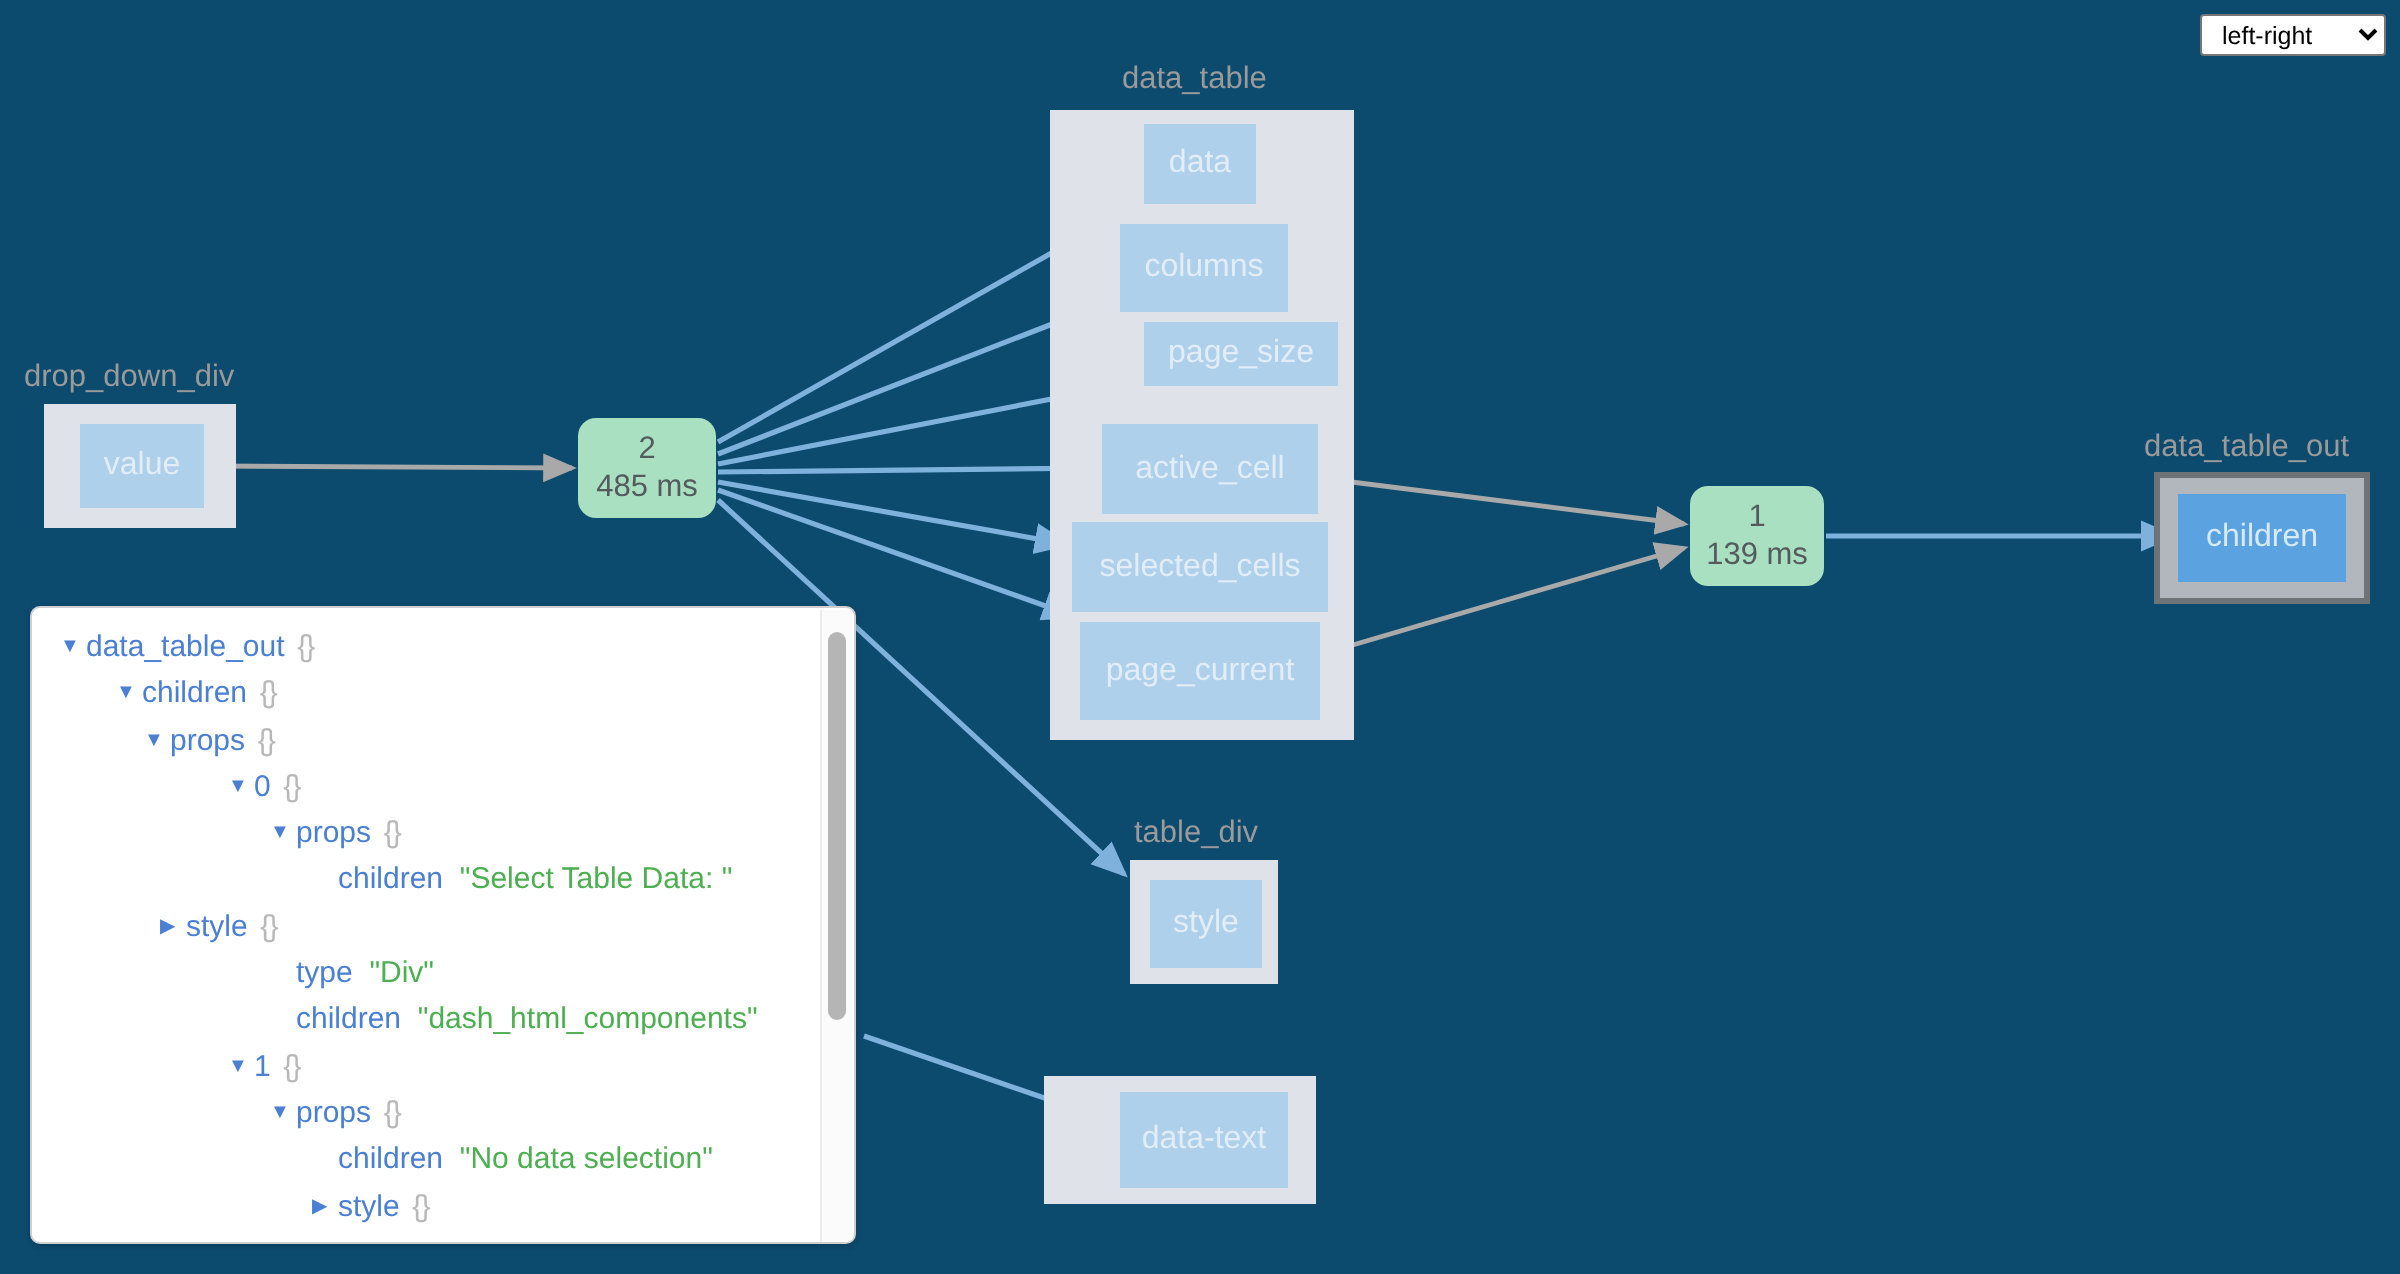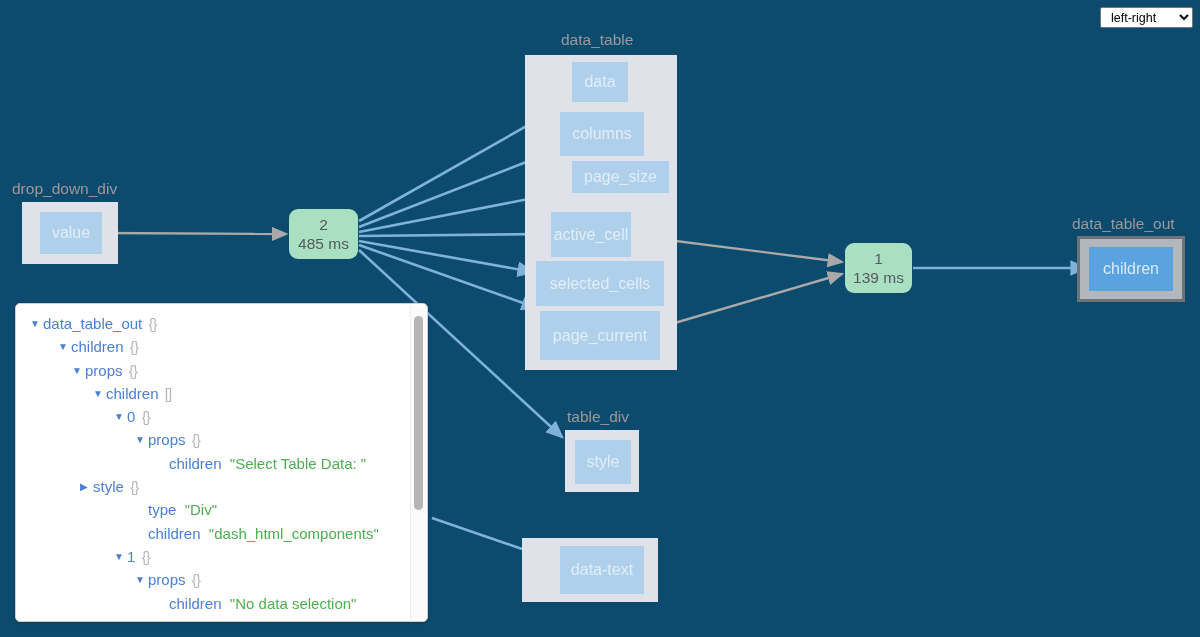--- a/index.html
+++ b/index.html
@@ -207,21 +207,21 @@
 
   <div id="graph-layer">
       <div class="group" style="left: 22px; top: 202px; width: 96px; height: 62px;"></div>
       <div class="group-label" style="left: 12px; top: 180px;">drop_down_div</div>
       <div class="prop-node" style="left: 40px; top: 212px; width: 62px; height: 42px;">value</div>
       <div class="group" style="left: 525px; top: 55px; width: 152px; height: 315px;"></div>
       <div class="group-label" style="left: 561px; top: 31px;">data_table</div>
       <div class="prop-node" style="left: 572px; top: 62px; width: 56px; height: 40px;">data</div>
       <div class="prop-node" style="left: 560px; top: 112px; width: 84px; height: 44px;">columns</div>
       <div class="prop-node" style="left: 572px; top: 161px; width: 97px; height: 32px;">page_size</div>
-      <div class="prop-node" style="left: 551px; top: 212px; width: 80px; height: 45px;">active_cell</div>
+      <div class="prop-node" style="left: 551px; top: 212px; width: 108px; height: 45px;">active_cell</div>
       <div class="prop-node" style="left: 536px; top: 261px; width: 128px; height: 45px;">selected_cells</div>
       <div class="prop-node" style="left: 540px; top: 311px; width: 120px; height: 49px;">page_current</div>
       <div class="group" style="left: 565px; top: 430px; width: 74px; height: 62px;"></div>
       <div class="group-label" style="left: 567px; top: 408px;">table_div</div>
       <div class="prop-node" style="left: 575px; top: 440px; width: 56px; height: 44px;">style</div>
       <div class="group" style="left: 522px; top: 538px; width: 136px; height: 64px;"></div>
       <div class="prop-node" style="left: 560px; top: 546px; width: 84px; height: 48px;">data-text</div>
       <div class="group outlined" style="left: 1077px; top: 236px; width: 108px; height: 66px;"></div>
       <div class="group-label" style="left: 1072px; top: 215px;">data_table_out</div>
       <div class="prop-node bright" style="left: 1089px; top: 247px; width: 84px; height: 44px;">children</div>
@@ -236,21 +236,20 @@
         <span>1</span>
         <span>139 ms</span>
       </div>
     </div>
 
   <div class="json-panel">
     <div class="json-scroll" id="json-scroll">
         <div class="json-row" style="padding-left: 14px;"><span class="tri">▼</span><span class="jkey">data_table_out</span><span class="jbrace">&nbsp;&nbsp;{}</span></div>
         <div class="json-row" style="padding-left: 42px;"><span class="tri">▼</span><span class="jkey">children</span><span class="jbrace">&nbsp;&nbsp;{}</span></div>
         <div class="json-row" style="padding-left: 56px;"><span class="tri">▼</span><span class="jkey">props</span><span class="jbrace">&nbsp;&nbsp;{}</span></div>
-        <div class="json-row" style="padding-left: 77px;"><span class="tri">▼</span><span class="jkey">children</span><span class="jbrace">&nbsp;&nbsp;[]</span></div>
         <div class="json-row" style="padding-left: 98px;"><span class="tri">▼</span><span class="jkey">0</span><span class="jbrace">&nbsp;&nbsp;{}</span></div>
         <div class="json-row" style="padding-left: 119px;"><span class="tri">▼</span><span class="jkey">props</span><span class="jbrace">&nbsp;&nbsp;{}</span></div>
         <div class="json-row" style="padding-left: 140px;"><span class="tri">&nbsp;</span><span class="jkey">children</span><span class="jstr">&nbsp;&nbsp;"Select Table Data: "</span></div>
         <div class="json-row" style="padding-left: 64px;"><span class="tri">▶</span><span class="jkey">style</span><span class="jbrace">&nbsp;&nbsp;{}</span></div>
         <div class="json-row" style="padding-left: 119px;"><span class="tri">&nbsp;</span><span class="jkey">type</span><span class="jstr">&nbsp;&nbsp;"Div"</span></div>
         <div class="json-row" style="padding-left: 119px;"><span class="tri">&nbsp;</span><span class="jkey">children</span><span class="jstr">&nbsp;&nbsp;"dash_html_components"</span></div>
         <div class="json-row" style="padding-left: 98px;"><span class="tri">▼</span><span class="jkey">1</span><span class="jbrace">&nbsp;&nbsp;{}</span></div>
         <div class="json-row" style="padding-left: 119px;"><span class="tri">▼</span><span class="jkey">props</span><span class="jbrace">&nbsp;&nbsp;{}</span></div>
         <div class="json-row" style="padding-left: 140px;"><span class="tri">&nbsp;</span><span class="jkey">children</span><span class="jstr">&nbsp;&nbsp;"No data selection"</span></div>
         <div class="json-row" style="padding-left: 140px;"><span class="tri">▶</span><span class="jkey">style</span><span class="jbrace">&nbsp;&nbsp;{}</span></div>

